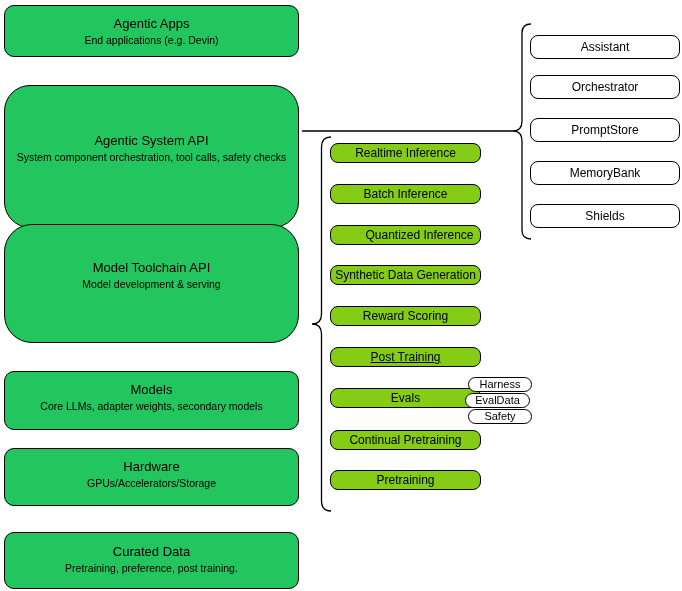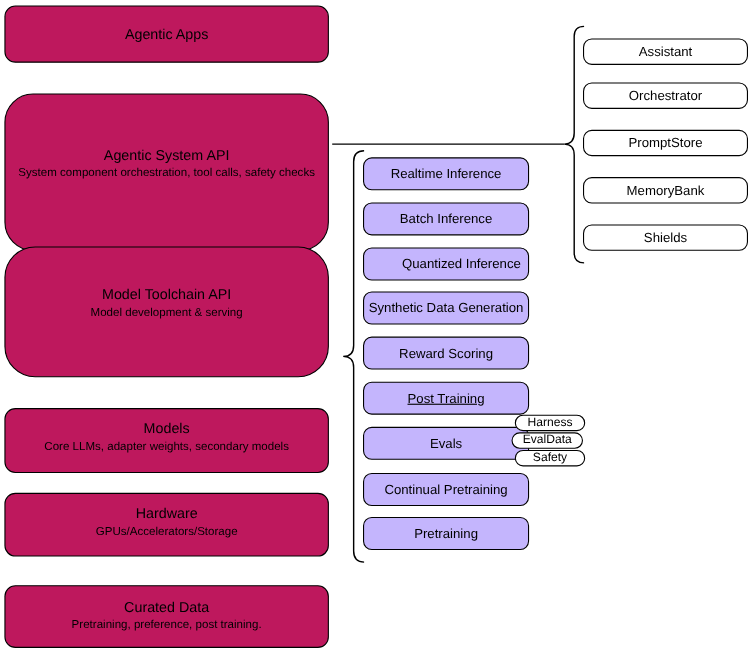--- a/index.html
+++ b/index.html
@@ -18,21 +18,21 @@
     width: 682px; height: 591px;
     z-index: 1;
   }
   
   .bigbox {
     position: absolute;
     left: 4px;
     width: 295px;
     box-sizing: border-box;
     border: 1.3px solid #000000;
-    background: #be185d;
+    background: #22c55e;
     border-radius: 10px;
     display: flex;
     flex-direction: column;
     align-items: center;
     justify-content: center;
     text-align: left;
     z-index: 2;
   }
   .bigbox .title    { font-size: 13px;   line-height: 16px; white-space: nowrap; }
   .bigbox .subtitle { font-size: 10.5px; line-height: 14px; margin-top: 1px; white-space: nowrap; }
@@ -40,25 +40,25 @@
   #box-agentic-system-api { top: 85px;  height: 143px; border-radius: 26px; padding-bottom: 17px; }
   #box-model-toolchain    { top: 224px; height: 119px; border-radius: 28px; padding-bottom: 17px; }
   #box-models             { top: 371px; height: 59px;  padding-bottom: 7px; }
   #box-hardware           { top: 448px; height: 58px;  padding-bottom: 6px; }
   #box-curated-data       { top: 532px; height: 57px;  padding-bottom: 2px; }
   
   .mid {
     position: absolute;
     left: 330px;
     width: 151px;
-    height: 30px;
+    height: 20px;
     box-sizing: border-box;
     border: 1.2px solid #000000;
     border-radius: 8px;
-    background: #c4b5fd;
+    background: #84cc16;
     display: flex;
     align-items: center;
     justify-content: center;
     font-size: 12px;
     white-space: nowrap;
     z-index: 2;
   }
   #mid-0 { top: 143px; } #mid-1 { top: 184px; } #mid-2 { top: 225px; padding-left: 28px; }
   #mid-3 { top: 265px; } #mid-4 { top: 306px; } #mid-5 { top: 347px; text-decoration: underline; }
   #mid-6 { top: 388px; } #mid-7 { top: 430px; } #mid-8 { top: 470px; }
@@ -107,20 +107,21 @@
 <div class="canvas">
 
   <svg class="connectors" viewBox="0 0 682 591" xmlns="http://www.w3.org/2000/svg">
     <path d="M302,131 L513,131" stroke="#000000" stroke-width="1.3" fill="none"></path>
     <path d="M531,24 C525,24 522,26.5 522,33 L522,121 C522,127 520,131 513,131 C520,131 522,135 522,141 L522,230 C522,236.5 525,239 531,239" stroke="#000000" stroke-width="1.3" fill="none"></path>
     <path d="M331,137 C325,137 321.5,140 321.5,147 L321.5,314 C321.5,320 319,324 312,324 C319,324 321.5,328 321.5,334 L321.5,501 C321.5,508 325,511 331,511" stroke="#000000" stroke-width="1.3" fill="none"></path>
   </svg>
 
   <div class="bigbox" id="box-agentic-apps">
     <div class="title">Agentic Apps</div>
+    <div class="subtitle">End applications (e.g. Devin)</div>
   </div>
 
   <div class="bigbox" id="box-agentic-system-api">
     <div class="title">Agentic System API</div>
     <div class="subtitle">System component orchestration, tool calls, safety checks</div>
   </div>
 
   <div class="bigbox" id="box-model-toolchain">
     <div class="title">Model Toolchain API</div>
     <div class="subtitle">Model development &amp; serving</div>

